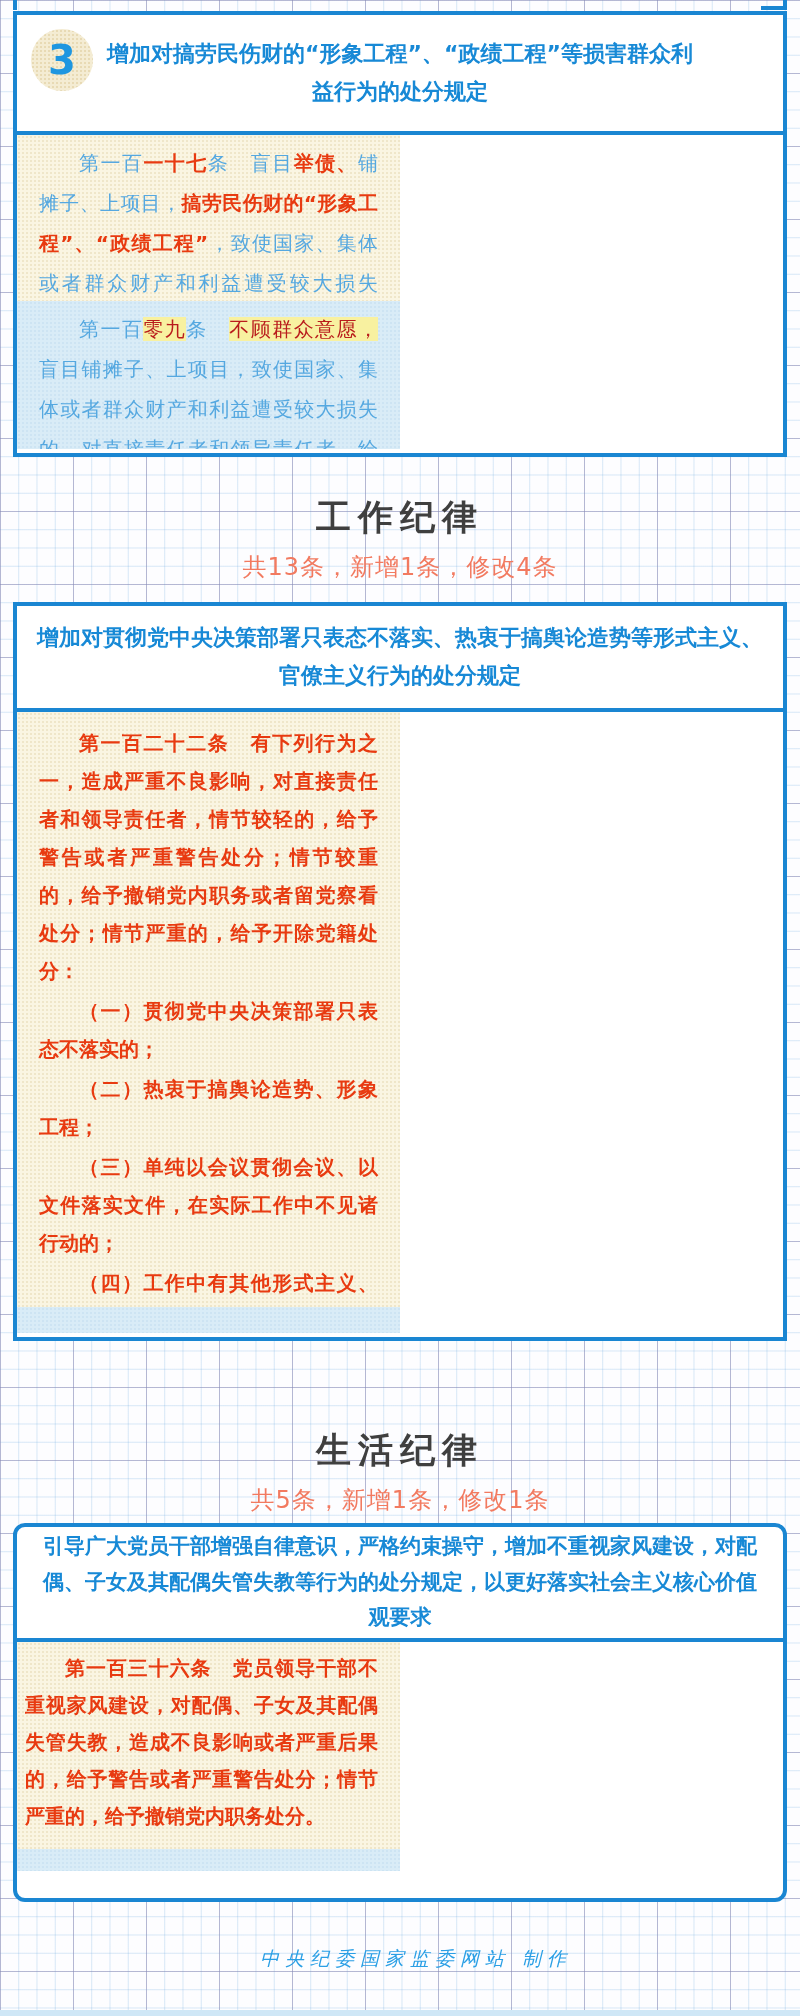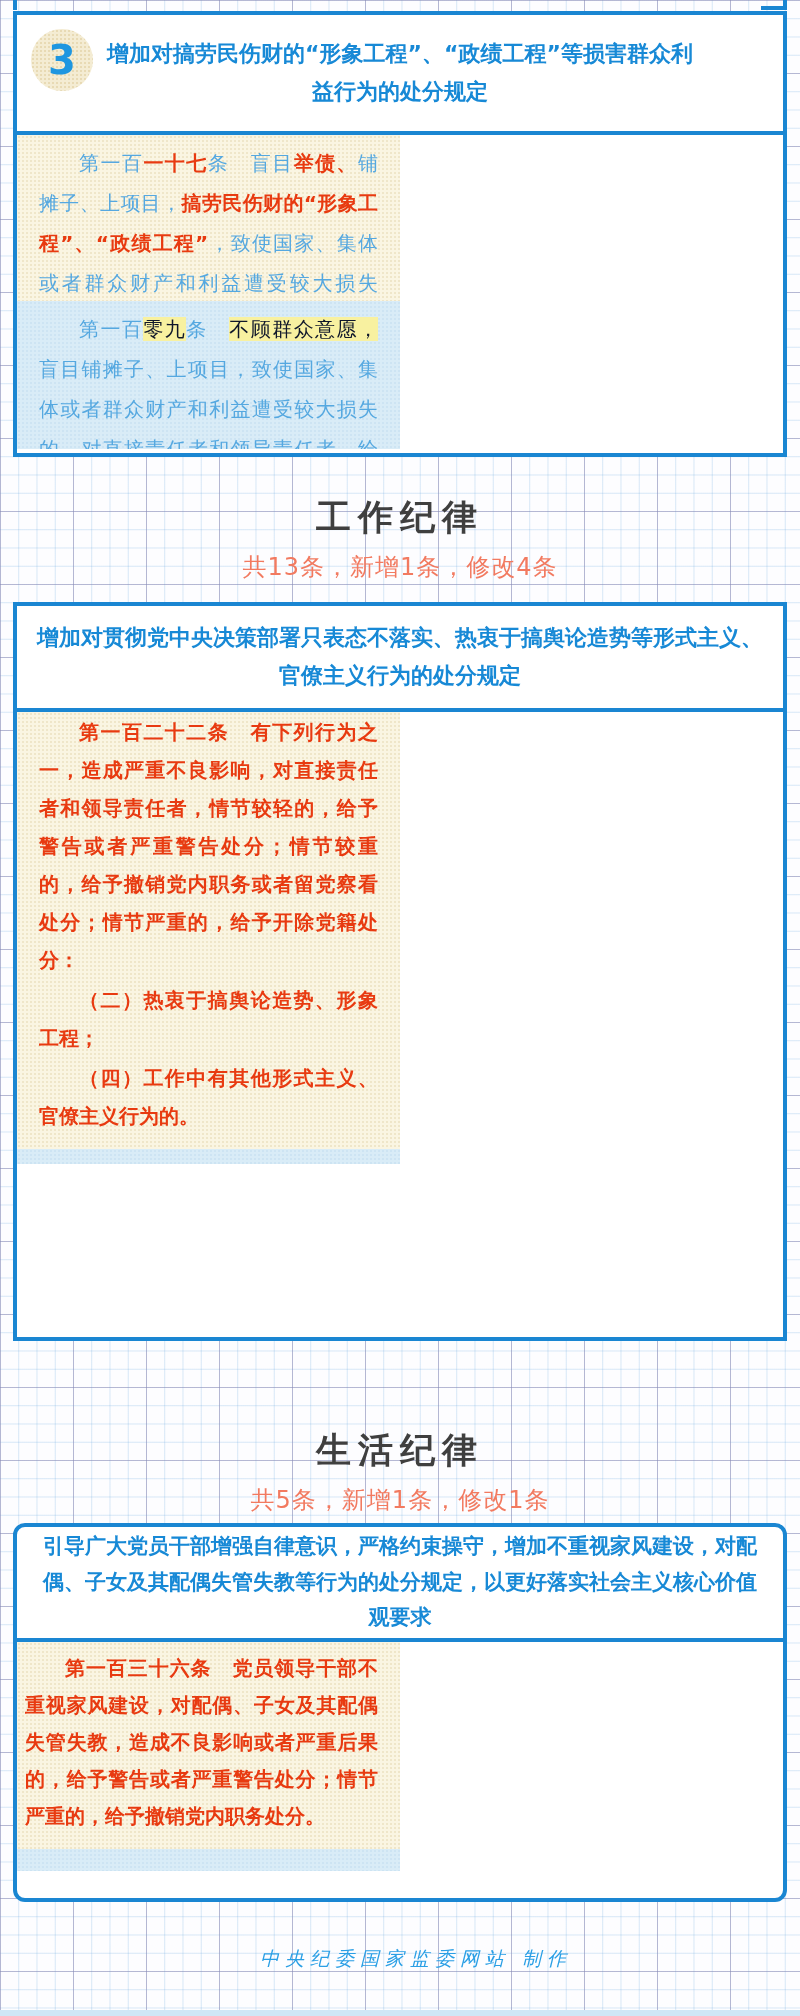--- a/index.html
+++ b/index.html
@@ -57,30 +57,30 @@
     background-color:#faf5e2;
     background-image:radial-gradient(#efe6c9 1px, transparent 1px);
     background-size:4px 4px;
   }
   .col-right{
     background-color:#d9ecf7;
     background-image:radial-gradient(#cde4f3 1px, transparent 1px);
     background-size:4px 4px;
   }
   .box1 .col{line-height:40px;}
-  .box2 .col{line-height:38px;padding-top:1px;}
+  .box2 .col{line-height:38px;padding-top:12px;}
   .box3 .col{line-height:37px;padding-left:8px;}
 
   .article{text-indent:2em;margin:0;}
   .para{text-indent:2em;margin:0;}
   .para + .para{margin-top:2px;}
 
   .seg-n{color:#55a8e0;}
   .seg-r{color:#e83a10;font-weight:bold;}
-  .seg-h{color:#0f172a;background:#f8f1a0;}
+  .seg-h{color:#b91c1c;background:#f8f1a0;}
 
   .section{position:absolute;left:0;width:800px;text-align:center;}
   .section-work{top:494px;text-align:center;}
   .section-life{top:1427px;}
   .section-heading{color:#3f3f3f;font-size:35px;font-weight:bold;letter-spacing:7px;margin:0;}
   .section-subtitle{color:#f27a60;font-size:24px;margin:10px 0 0 0;letter-spacing:1px;}
 
   .footer{
     position:absolute;left:16px;top:1946px;width:800px;text-align:center;
     color:#2a9fe5;font-size:19px;letter-spacing:6px;font-style:italic;
@@ -113,21 +113,23 @@
   <p class="section-subtitle">共13条，新增1条，修改4条</p>
 </div>
 
 <div class="box box2">
   <div class="box-title">
     <span>增加对贯彻党中央决策部署只表态不落实、热衷于搞舆论造势等形式主义、官僚主义行为的处分规定</span>
   </div>
   <div class="box-content">
     <div class="col col-left">
         <p class="para"><span class="seg-r">第一百二十二条　有下列行为之一，造成严重不良影响，对直接责任者和领导责任者，情节较轻的，给予警告或者严重警告处分；情节较重的，给予撤销党内职务或者留党察看处分；情节严重的，给予开除党籍处分：</span></p>
+        <p class="para"><span class="seg-r">（一）贯彻党中央决策部署只表态不落实的；</span></p>
         <p class="para"><span class="seg-r">（二）热衷于搞舆论造势、形象工程；</span></p>
+        <p class="para"><span class="seg-r">（三）单纯以会议贯彻会议、以文件落实文件，在实际工作中不见诸行动的；</span></p>
         <p class="para"><span class="seg-r">（四）工作中有其他形式主义、官僚主义行为的。</span></p>
       </div>
     <div class="col col-right"></div>
   </div>
 </div>
 
 <div class="section section-life">
   <h2 class="section-heading">生活纪律</h2>
   <p class="section-subtitle">共5条，新增1条，修改1条</p>
 </div>

